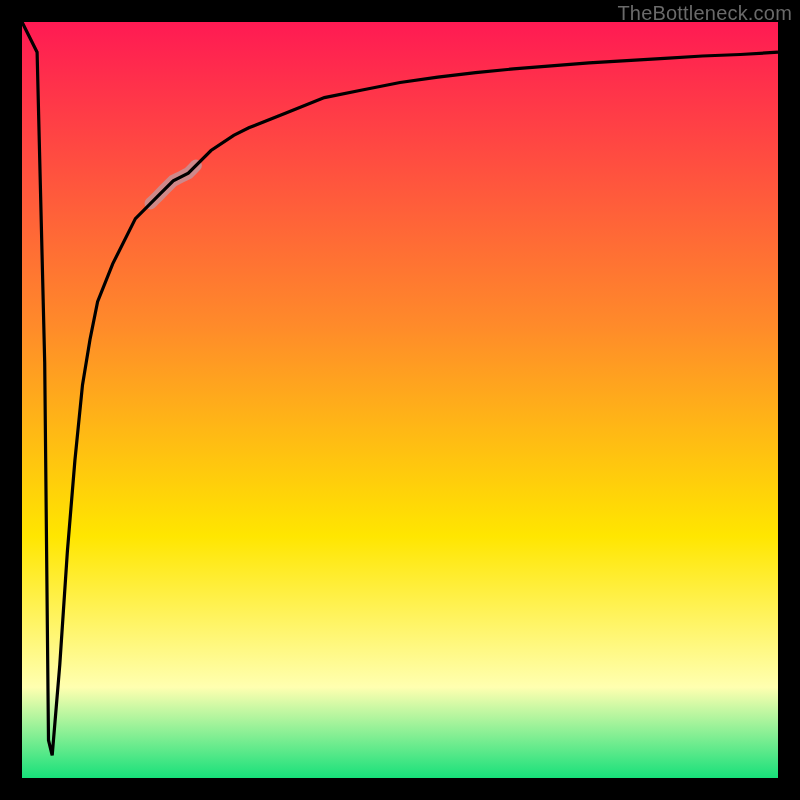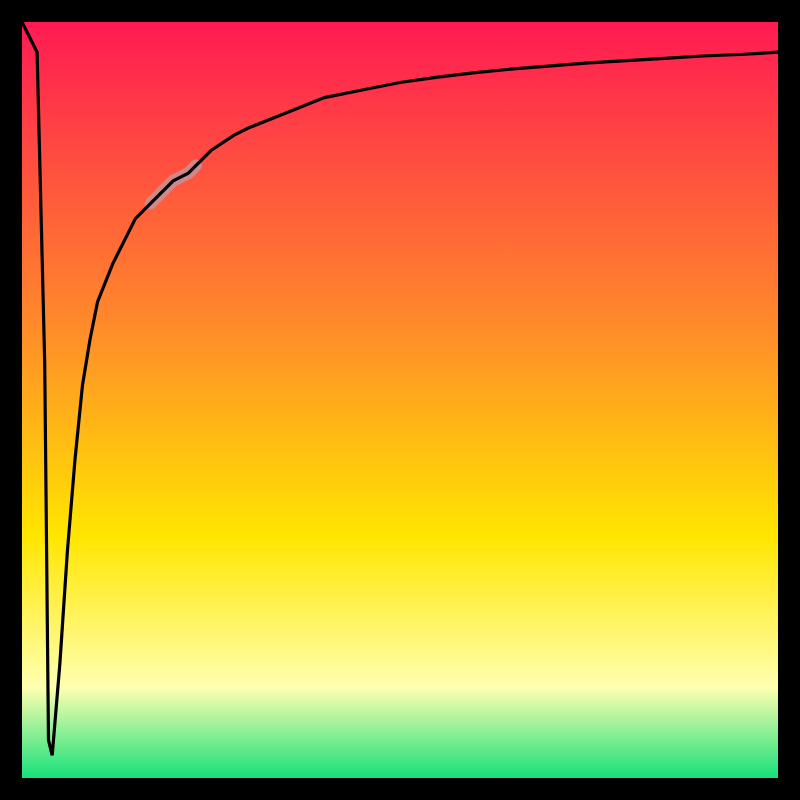--- a/index.html
+++ b/index.html
@@ -40,20 +40,21 @@
     width: 756px;
     height: 756px;
     overflow: visible;
   }
 </style>
 </head>
 <body>
 
 <div class="chart-wrap">
 
+  <div class="watermark">TheBottleneck.com</div>
 
   <div class="plot-area">
     <svg class="curve" viewBox="0 0 756 756" preserveAspectRatio="none">
       <defs>
         <linearGradient id="bg-grad" x1="0" y1="0" x2="0" y2="1">
           <stop id="g0" offset="0%" stop-color="#ff1a53"></stop>
           <stop id="g1" offset="40%" stop-color="#ff8a2a"></stop>
           <stop id="g2" offset="68%" stop-color="#ffe600"></stop>
           <stop id="g3" offset="88%" stop-color="#ffffb0"></stop>
           <stop id="g4" offset="100%" stop-color="#17e07a"></stop>

